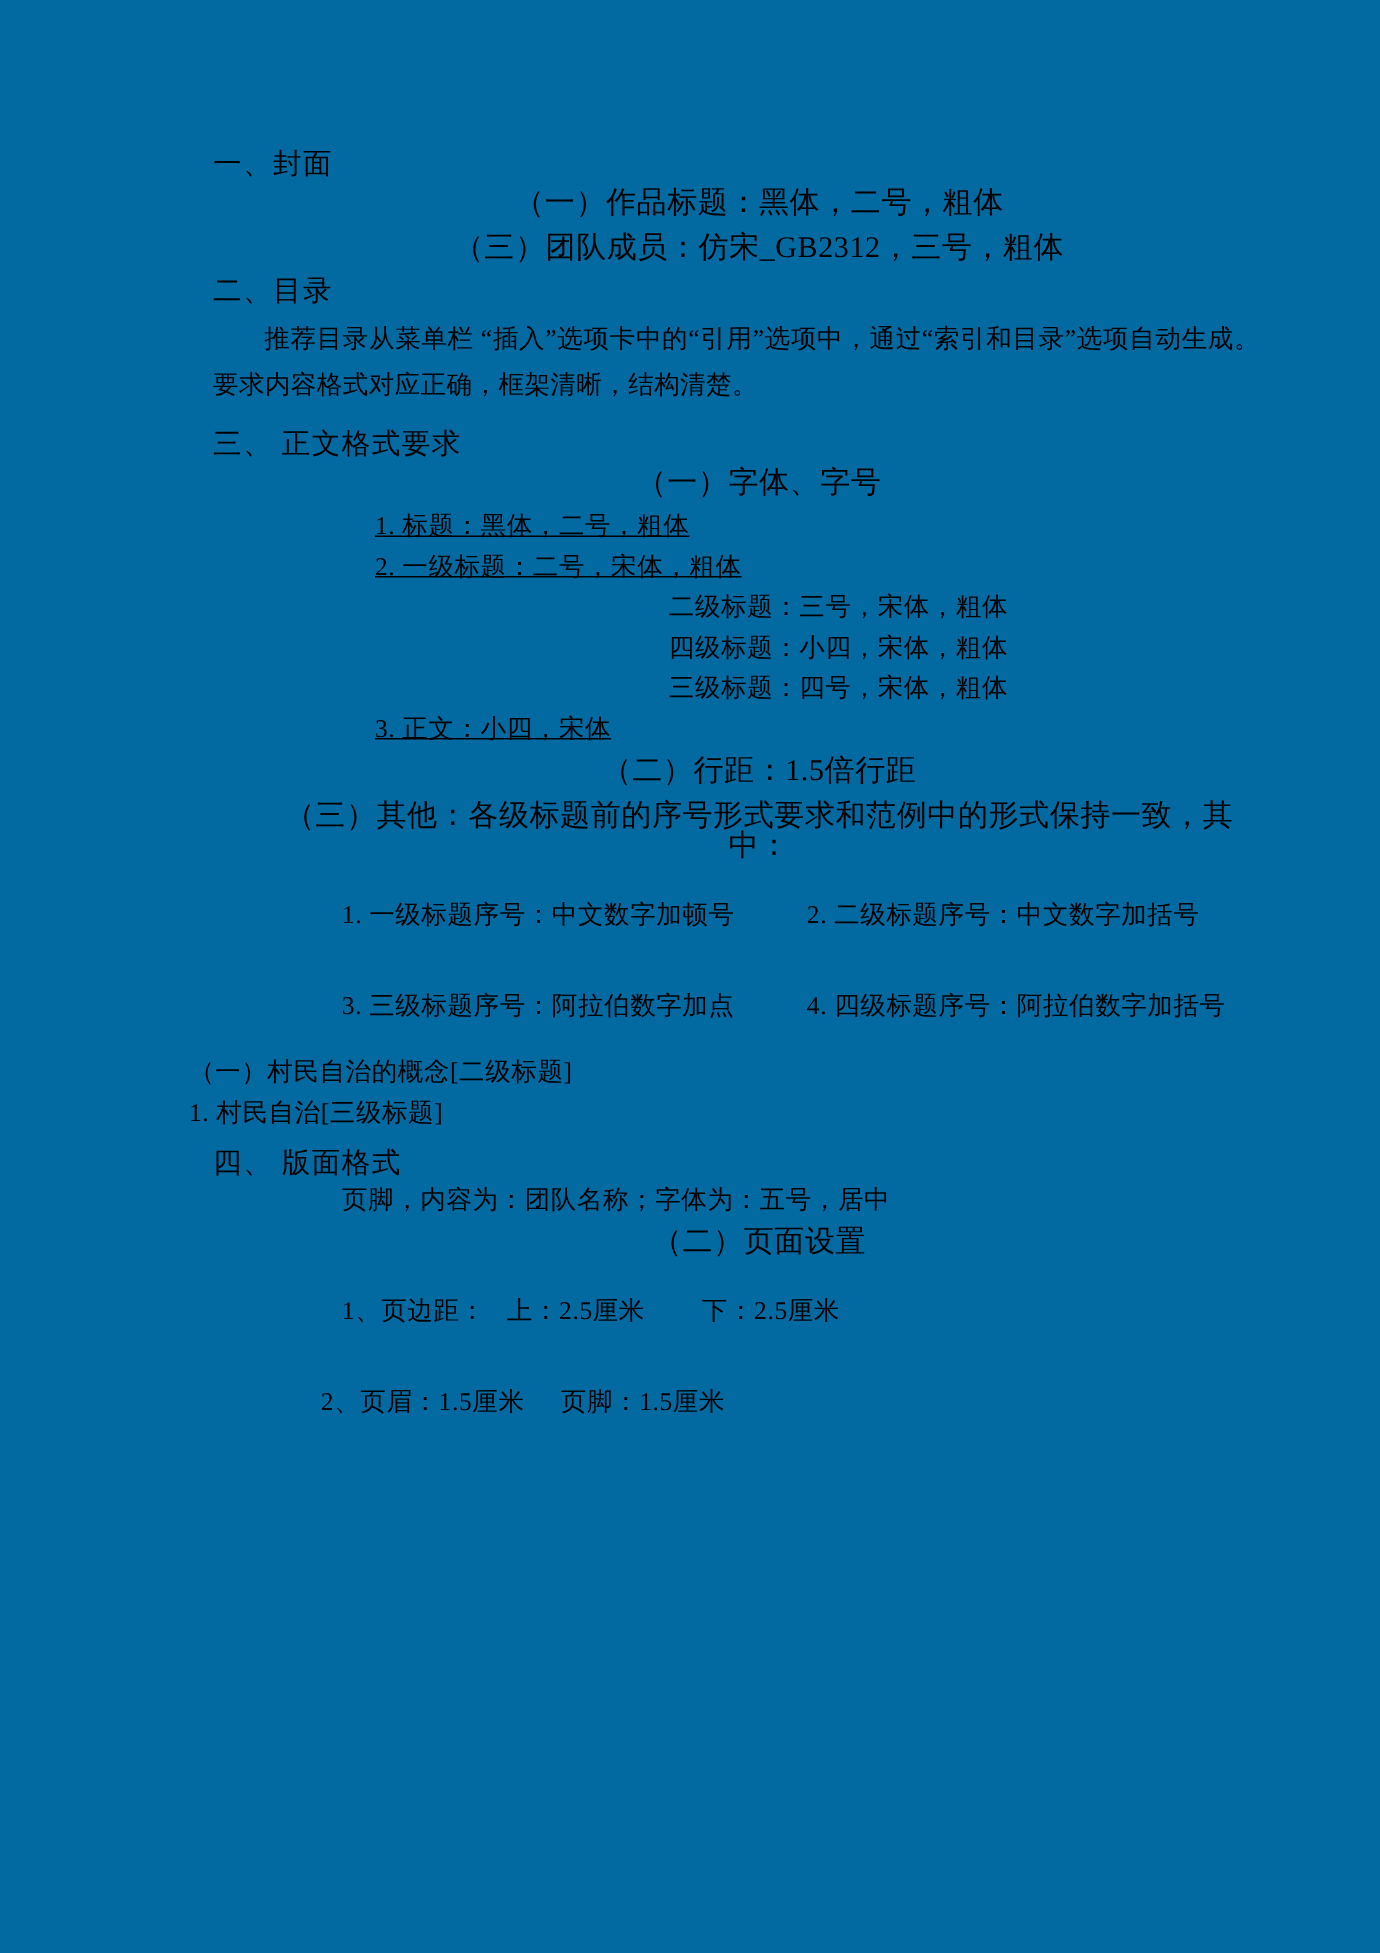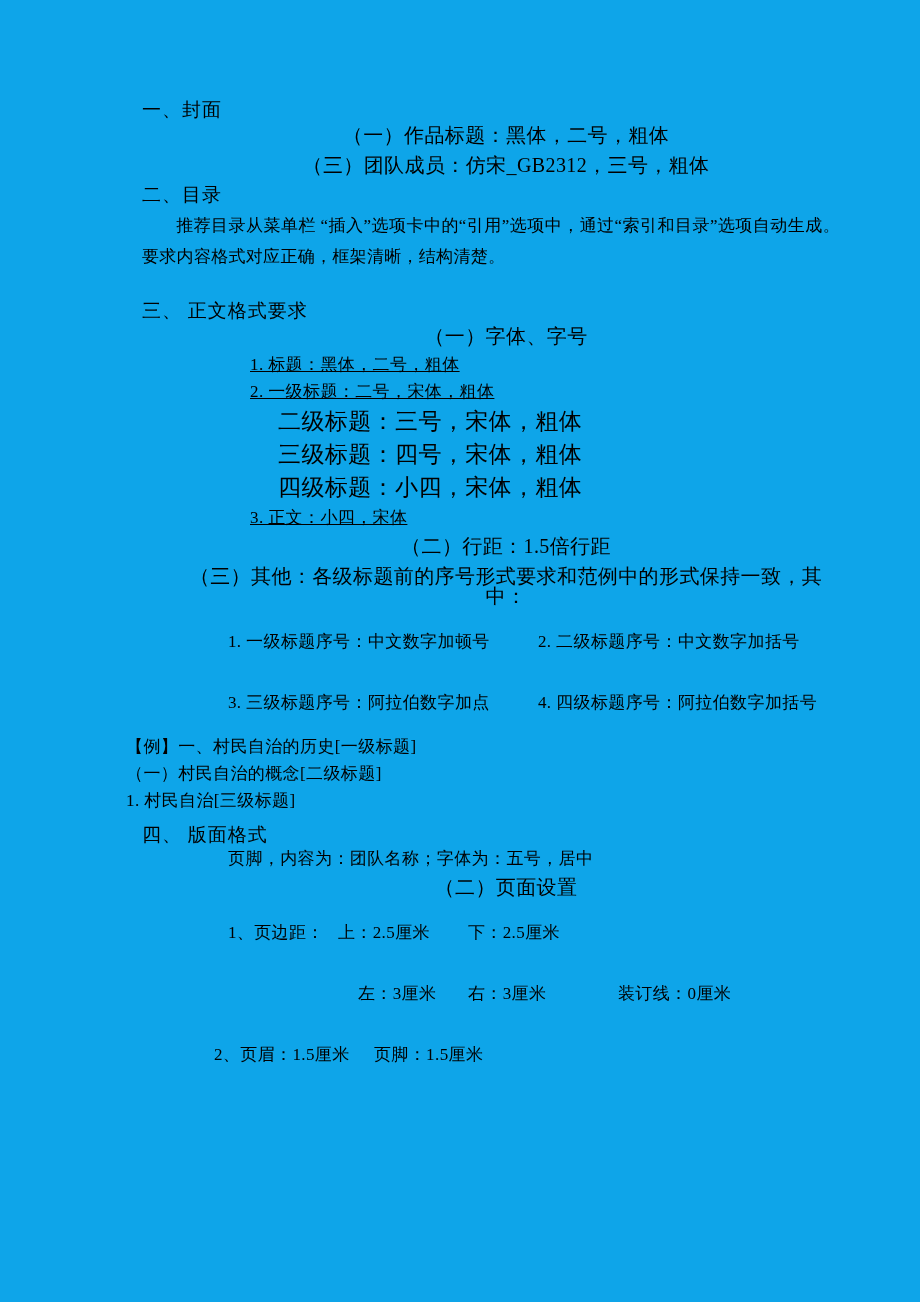--- a/index.html
+++ b/index.html
@@ -9,21 +9,21 @@
   }
   body {
     font-family: "Liberation Serif", "DejaVu Serif", serif;
     color: #000000;
   }
   .page {
     position: relative;
     width: 920px;
     height: 1302px;
     margin: 0 auto;
-    background: #0ea5e9;
+    background: #0369a1;
     overflow: hidden;
   }
   .content {
     position: absolute;
     left: 100px;
     top: 100px;
     width: 740px;
   }
   .line {
     white-space: pre-wrap;
@@ -49,30 +49,31 @@
 
   
   .h3 {
     font-size: 17px;
     margin: 0 0 10px 0;
     padding-left: 150px;
     letter-spacing: 0.4px;
     text-decoration: underline;
   }
   .h3b {
-    font-size: 23px;
+    font-size: 17px;
     margin: 0 0 10px 0;
     padding-left: 178px;
     letter-spacing: 0.4px;
+    text-align: center;
   }
 
   
   .para {
     font-size: 17px;
-    margin: 0 0 22px 0;
+    margin: 0 0 8px 0;
     padding-left: 42px;
     line-height: 1.85;
     text-align: justify;
     letter-spacing: 0.3px;
   }
   .para .indent { display: inline-block; width: 34px; }
 
   
   .ex {
     font-size: 17px;
@@ -141,50 +142,46 @@
     </div>
 
     <div class="sp6"></div>
 
     <div class="h1 line">三、 正文格式要求</div>
     <div class="h2 line">（一）字体、字号</div>
 
     <div class="h3 line">1. 标题：黑体，二号，粗体</div>
     <div class="h3 line">2. 一级标题：二号，宋体，粗体</div>
     <div class="h3b line">二级标题：三号，宋体，粗体</div>
+    <div class="h3b line">四级标题：小四，宋体，粗体</div>
     <div class="h3b line">三级标题：四号，宋体，粗体</div>
-    <div class="h3b line">四级标题：小四，宋体，粗体</div>
     <div class="h3 line">3. 正文：小四，宋体</div>
 
     <div class="h2 line">（二）行距：1.5倍行距</div>
     <div class="h2 line">（三）其他：各级标题前的序号形式要求和范例中的形式保持一致，其中：</div>
 
     <div class="rowpair line">
       <span class="colA">1. 一级标题序号：中文数字加顿号</span><span>2. 二级标题序号：中文数字加括号</span>
     </div>
     <div class="rowpair line">
       <span class="colA">3. 三级标题序号：阿拉伯数字加点</span><span>4. 四级标题序号：阿拉伯数字加括号</span>
     </div>
 
-    <div class="ex line">【例】一、村民自治的历史[一级标题]</div>
     <div class="ex line">（一）村民自治的概念[二级标题]</div>
     <div class="ex line">1. 村民自治[三级标题]</div>
 
     <div class="sp6"></div>
 
     <div class="h1 line">四、 版面格式</div>
     <div class="hdr2 line">页脚，内容为：团队名称；字体为：五号，居中</div>
     <div class="h2 line">（二）页面设置</div>
 
     <div class="ps1 line">
       <span class="g1">1、页边距：</span><span class="g2">上：2.5厘米</span><span>下：2.5厘米</span>
     </div>
 
-    <div class="ps2 line">
-      <span class="g1">左：3厘米</span><span class="g2">右：3厘米</span><span>装订线：0厘米</span>
-    </div>
 
     <div class="ps3 line">
       <span class="g1">2、页眉：1.5厘米</span><span>页脚：1.5厘米</span>
     </div>
 
   </div>
 </div>
 
 </body></html>

